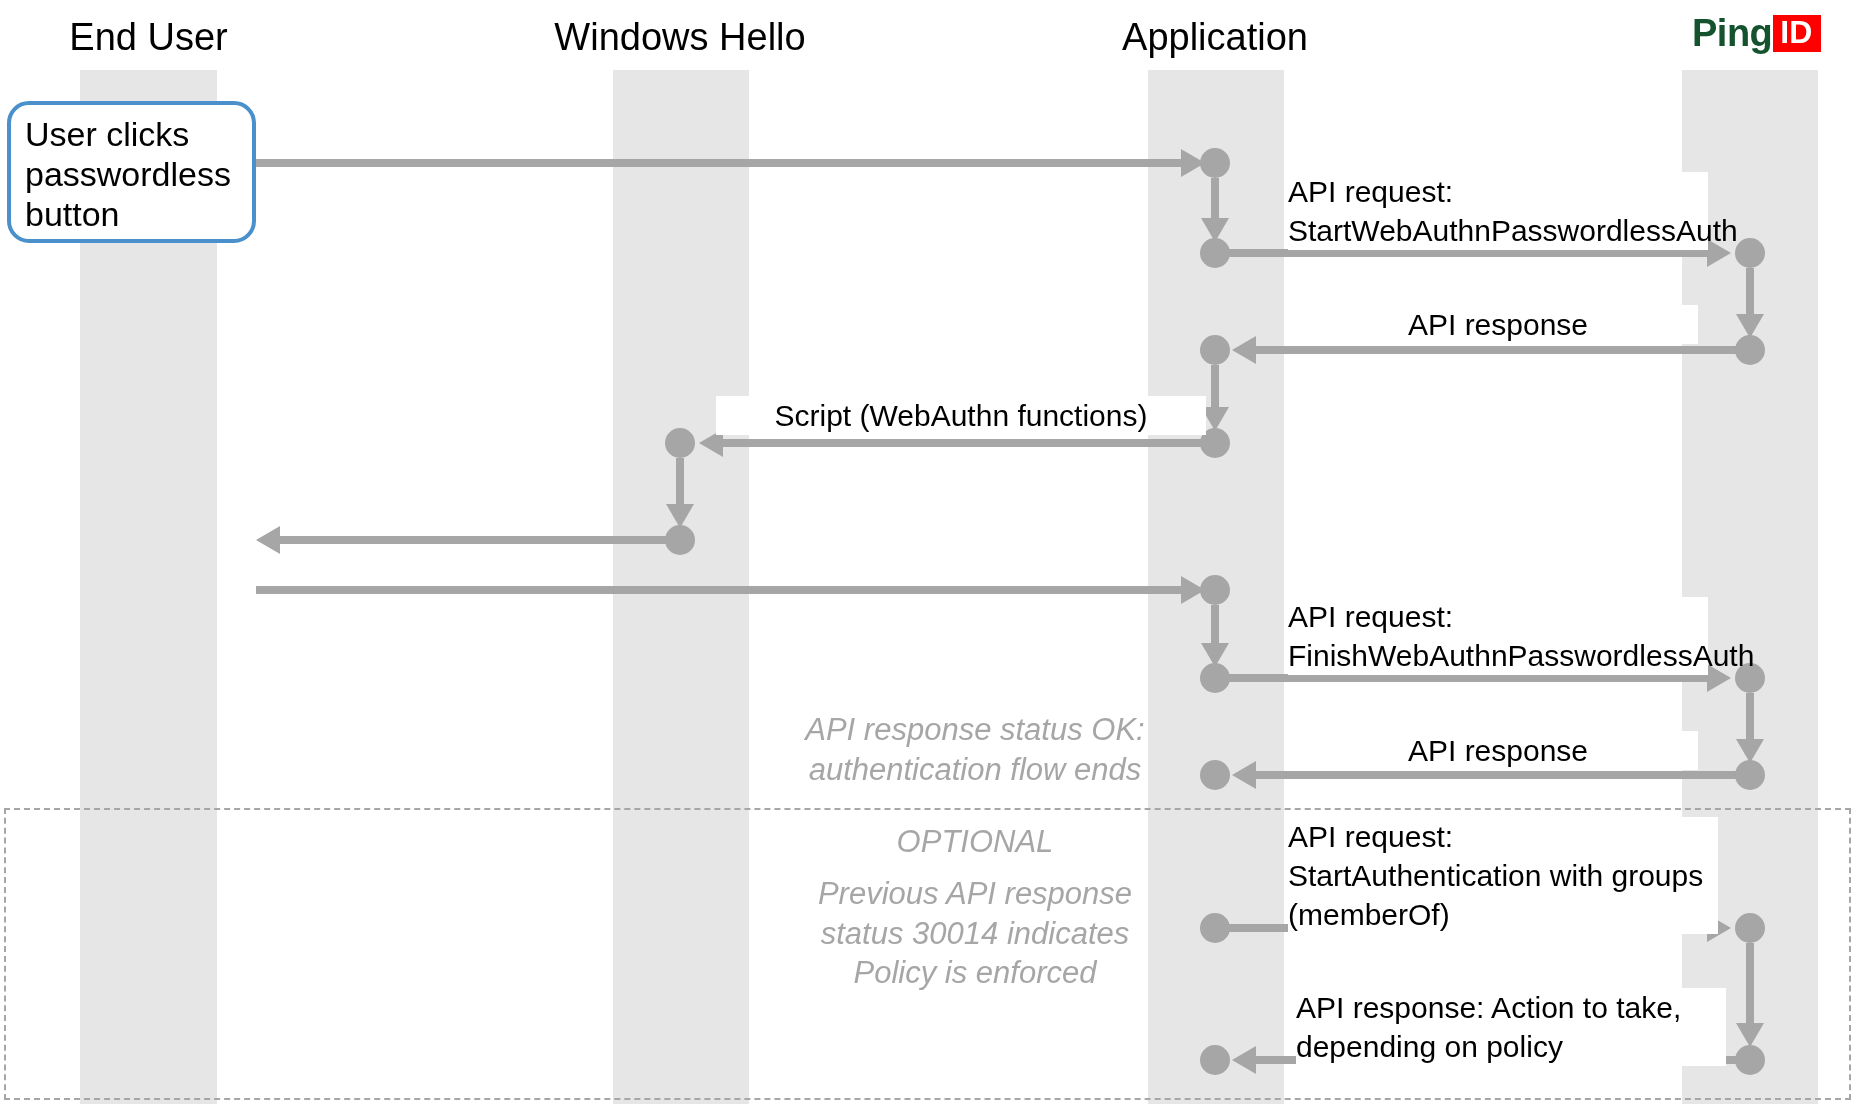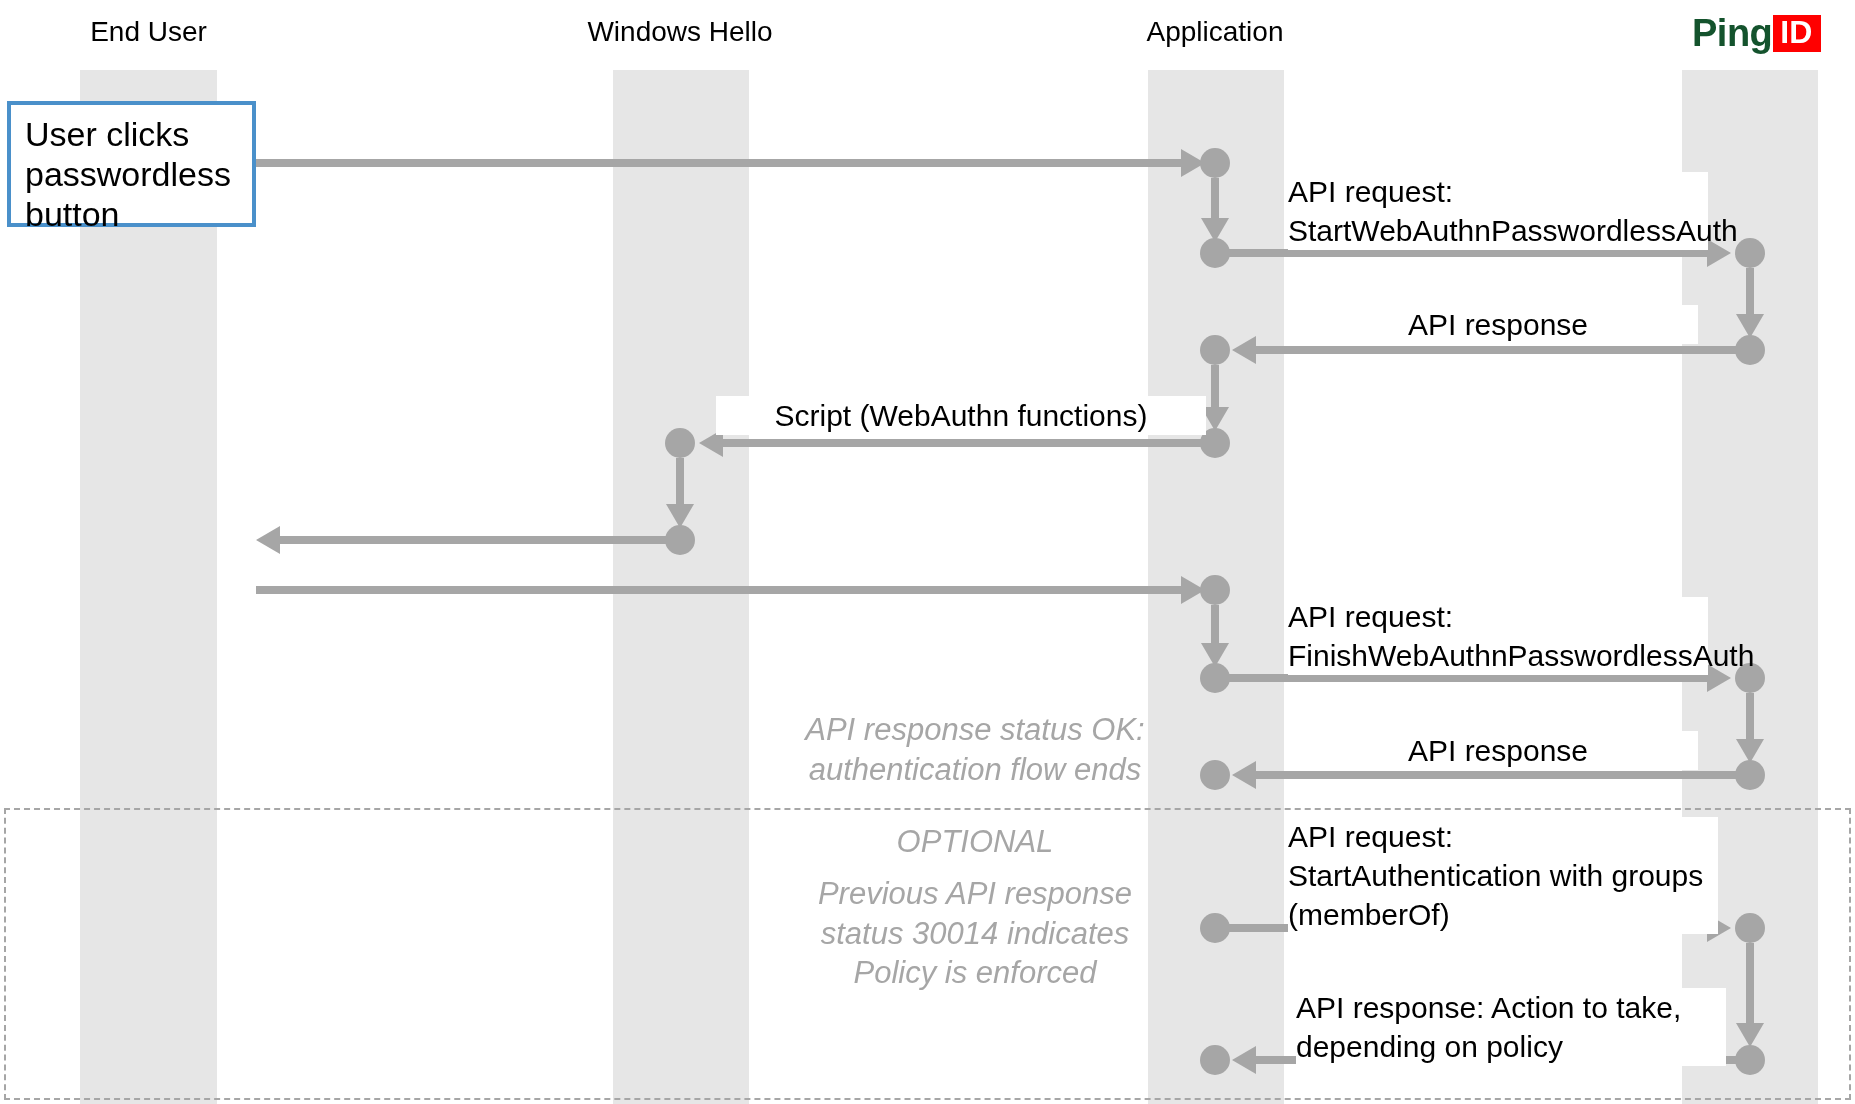--- a/index.html
+++ b/index.html
@@ -3,21 +3,21 @@
 <meta charset="utf-8">
 <style>
   html,body{margin:0;padding:0;background:#ffffff;}
   body{width:1855px;height:1104px;font-family:"Liberation Sans",sans-serif;position:relative;overflow:hidden;}
   #stage{position:absolute;left:0;top:0;width:1855px;height:1104px;}
 
   
   .band{position:absolute;background:#e6e6e6;}
 
   
-  .col-title{position:absolute;font-size:28px;color:#000;text-align:center;white-space:nowrap;line-height:1;}
+  .col-title{position:absolute;font-size:38px;color:#000;text-align:center;white-space:nowrap;line-height:1;}
 
   
   .pingid{position:absolute;display:flex;align-items:center;line-height:1;}
   .pingid .ping{font-size:38px;font-weight:bold;color:#14532d;letter-spacing:-0.5px;}
   .pingid .idbox{background:#ff0000;color:#ffffff;font-size:32px;font-weight:bold;padding:1px 9px 4px 7px;margin-left:1px;}
 
   
   .note{position:absolute;border:4px solid #4a90ca;background:#ffffff;box-sizing:border-box;}
   .note .note-text{font-size:34px;color:#000;line-height:1.17;padding:10px 14px;white-space:pre-line;}
 
@@ -58,21 +58,21 @@
 
   <div class="col-title" style="left:0px;   top:18px; width:297px;">End User</div>
   <div class="col-title" style="left:480px; top:18px; width:400px;">Windows Hello</div>
   <div class="col-title" style="left:1010px;top:18px; width:410px;">Application</div>
 
   <div class="pingid" style="left:1692px; top:14px;">
     <span class="ping">Ping</span>
     <span class="idbox">ID</span>
   </div>
 
-  <div class="note" style="left:7px; top:101px; width:249px; height:126px;">
+  <div class="note" style="left:7px; top:101px; width:249px; height:142px;border-radius:22px;">
     <div class="note-text">User clicks
 passwordless
 button</div>
   </div>
 
 
   <div class="hline" style="left:256px; top:159px; width:932px;"></div>
   <div class="harrow right" style="left:1181px; top:149px;"></div>
   <div class="dot" style="left:1200px; top:148px;"></div>
 

